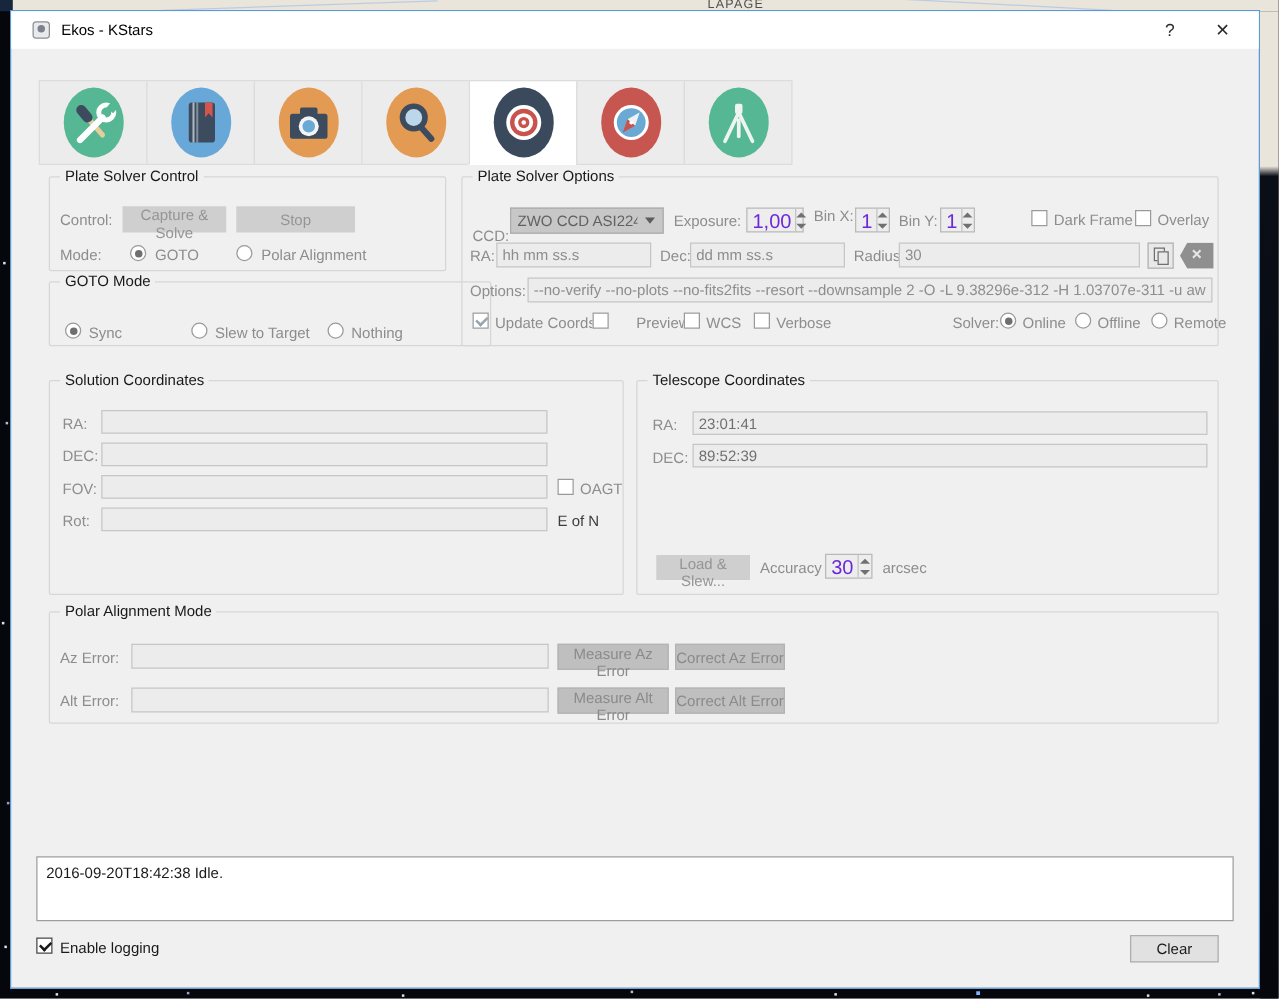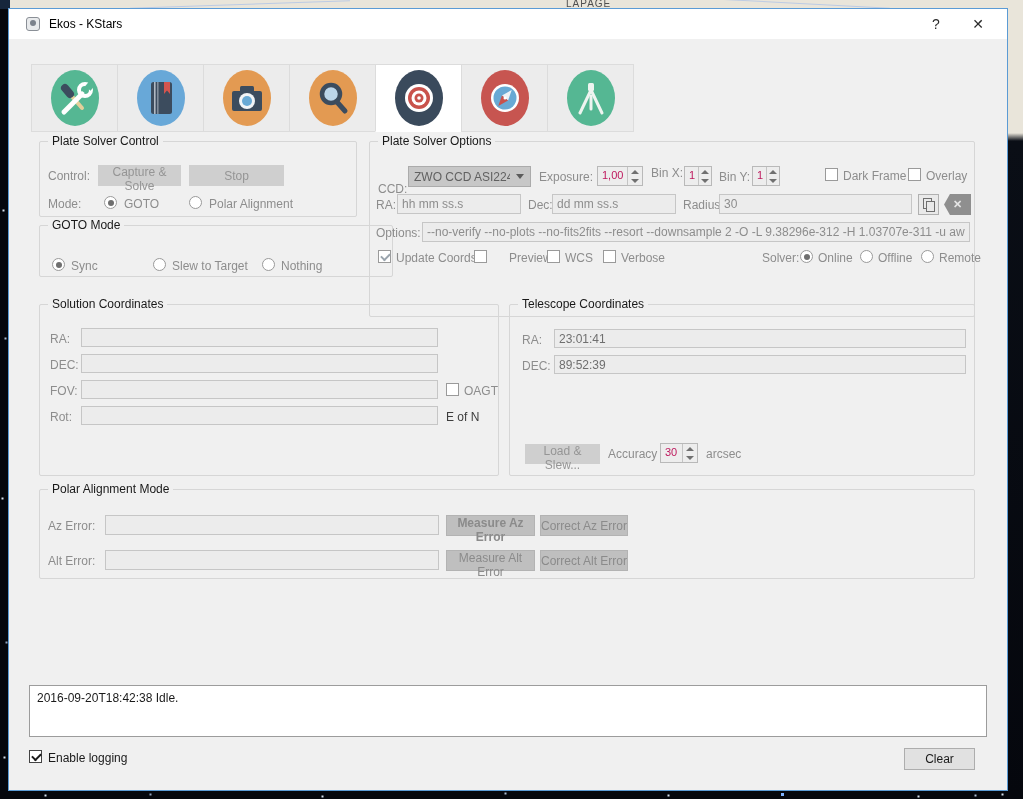--- a/index.html
+++ b/index.html
@@ -55,21 +55,21 @@
               border: 1px solid #b3b3b3; }
   .btn-norm { position: absolute; background: #e1e1e1; color: #1a1a1a; font-size: 12px; text-align: center;
               border: 1px solid #adadad; }
 
   .ledit { position: absolute; background: #ececec; border: 1px solid #c6c6c6; font-size: 12px;
            color: #6f6f6f; padding: 0 4px; font-family: "Liberation Sans", sans-serif; }
   .ledit::placeholder { color: #8d8d8d; opacity: 1; }
   .ledit.ph { color: #8d8d8d; }
 
   .spin { position: absolute; display: flex; border: 1px solid #b9b9b9; background: #ededed; height: 20px; }
-  .spin .val { flex: 1; font-size: 11px; color: #be185d; padding: 2px 3px 0 4px; }
+  .spin .val { flex: 1; font-size: 16px; color: #6d28d9; padding: 2px 3px 0 4px; }
   .spin .arrows { width: 15px; border-left: 1px solid #c4c4c4; display: flex; flex-direction: column; }
   .spin .arrows span { flex: 1; display: flex; align-items: center; justify-content: center; }
   .tri-up { width: 0; height: 0; border-left: 4px solid transparent; border-right: 4px solid transparent;
             border-bottom: 4px solid #707070; }
   .tri-dn { width: 0; height: 0; border-left: 4px solid transparent; border-right: 4px solid transparent;
             border-top: 4px solid #707070; }
 
   .combo { position: absolute; background: #c7c7c7; border: 1px solid #ababab; height: 21px;
            display: flex; align-items: center; }
   .combo .val { flex: 1; font-size: 12px; color: #616161; padding-left: 5px; white-space: nowrap; overflow: hidden; }
@@ -220,21 +220,21 @@
     <div class="group" style="left:30px; top:216px; width:354px; height:52px;">
       <span class="group-title">GOTO Mode</span>
       <span class="rb on" style="left:12px; top:32px;"></span>
       <span class="lbl" style="left:31px; top:33px;">Sync</span>
       <span class="rb" style="left:113px; top:32px;"></span>
       <span class="lbl" style="left:132px; top:33px;">Slew to Target</span>
       <span class="rb" style="left:222px; top:32px;"></span>
       <span class="lbl" style="left:241px; top:33px;">Nothing</span>
     </div>
 
-    <div class="group" style="left:360px; top:132px; width:606px; height:176px;">
+    <div class="group" style="left:360px; top:132px; width:606px; height:136px;">
       <span class="group-title">Plate Solver Options</span>
 
       <span class="lbl" style="left:8px; top:28px;margin-top:12px;">CCD:</span>
       <div class="combo" style="left:38px; top:24px; width:123px;">
         <span class="val">ZWO CCD ASI224MC</span>
         <span class="caret"></span>
       </div>
       <span class="lbl" style="left:169px; top:28px;">Exposure:</span>
       <div class="spin" style="left:227px; top:24px; width:46px;">
         <span class="val">1,00</span>
@@ -342,21 +342,21 @@
             </span>
           </span>
       </div>
       <span class="lbl" style="left:196px; top:142px;">arcsec</span>
     </div>
 
     <div class="group" style="left:30px; top:480px; width:936px; height:90px;">
       <span class="group-title">Polar Alignment Mode</span>
       <span class="lbl" style="left:8px; top:29px;">Az Error:</span>
       <input class="ledit" style="left: 65px; top: 25px; width: 334px; height: 20px;" readonly="">
-      <button class="btn-dis2" style="left:406px; top:25px; width:89px; height:21px;font-weight:bold;">Measure Az Error</button>
+      <button class="btn-dis2" style="left:406px; top:25px; width:89px; height:21px;">Measure Az Error</button>
       <button class="btn-dis2" style="left:500px; top:25px; width:88px; height:21px;">Correct Az Error</button>
       <span class="lbl" style="left:8px; top:64px;">Alt Error:</span>
       <input class="ledit" style="left: 65px; top: 60px; width: 334px; height: 20px;" readonly="">
       <button class="btn-dis2" style="left:406px; top:60px; width:89px; height:21px;">Measure Alt Error</button>
       <button class="btn-dis2" style="left:500px; top:60px; width:88px; height:21px;">Correct Alt Error</button>
     </div>
 
     <div class="logbox">
       <span>2016-09-20T18:42:38 Idle.</span>
     </div>

